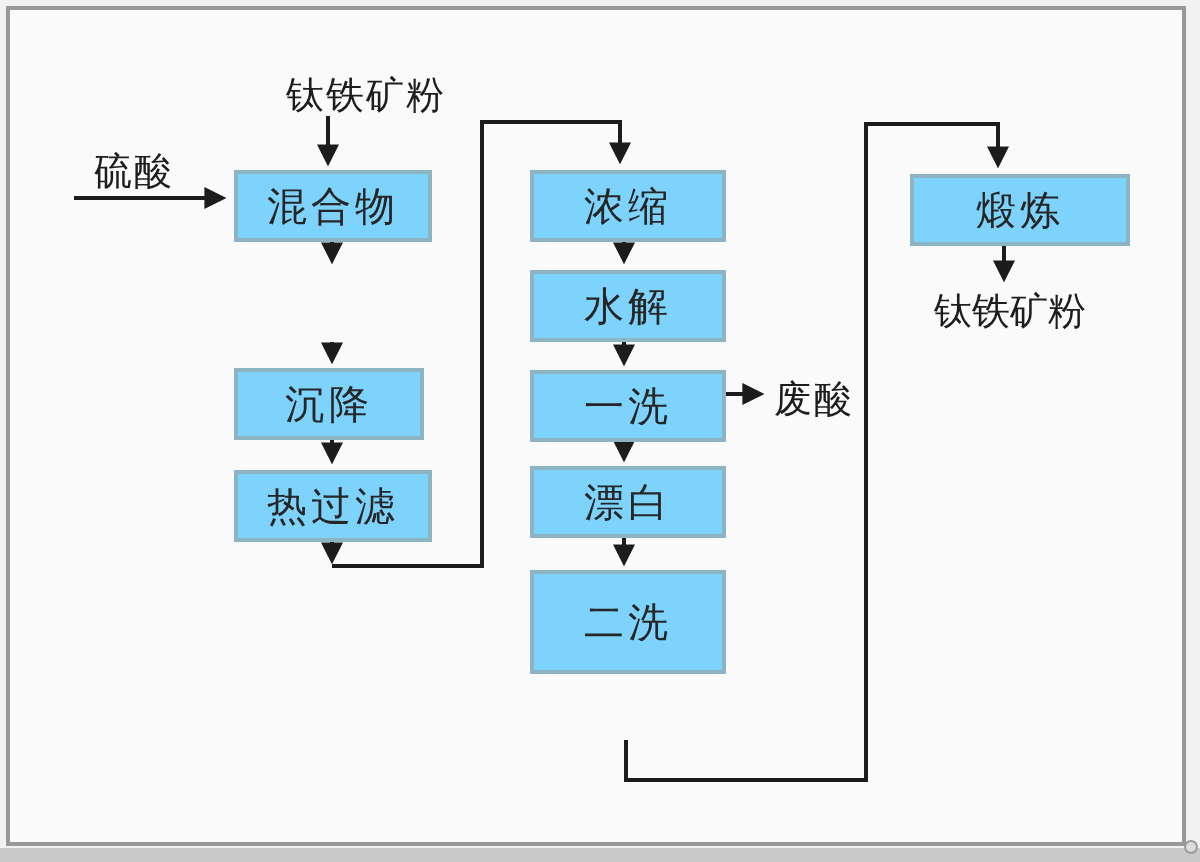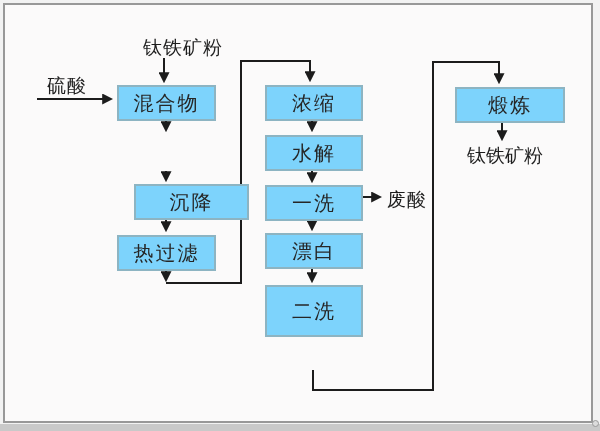--- a/index.html
+++ b/index.html
@@ -68,21 +68,21 @@
       <path d="M502 123 L502 139" marker-end="url(#arr)"></path>
     </g>
   </svg>
 
   <div class="flabel center" style="left:122px;top:35px;width:90px;margin-left:16px;">钛铁矿粉</div>
   <div class="flabel" style="left:47px;top:73px;">硫酸</div>
   <div class="flabel" style="left:387px;top:187px;">废酸</div>
   <div class="flabel center" style="left:452px;top:143px;width:106px;letter-spacing:0;">钛铁矿粉</div>
 
   <div class="node" style="left:117px;top:85px;width:99px;height:36px;">混合物</div>
-  <div class="node" style="left:134px;top:184px;width:115px;height:36px;">沉降</div>
+  <div class="node" style="left:117px;top:184px;width:95px;height:36px;">沉降</div>
   <div class="node" style="left:117px;top:235px;width:99px;height:36px;">热过滤</div>
 
   <div class="node" style="left:265px;top:135px;width:98px;height:36px;">水解</div>
   <div class="node" style="left:265px;top:85px;width:98px;height:36px;">浓缩</div>
   <div class="node" style="left:265px;top:185px;width:98px;height:36px;">一洗</div>
   <div class="node" style="left:265px;top:233px;width:98px;height:36px;">漂白</div>
   <div class="node" style="left:265px;top:285px;width:98px;height:52px;">二洗</div>
 
   <div class="node" style="left:455px;top:87px;width:110px;height:36px;">煅炼</div>
 

